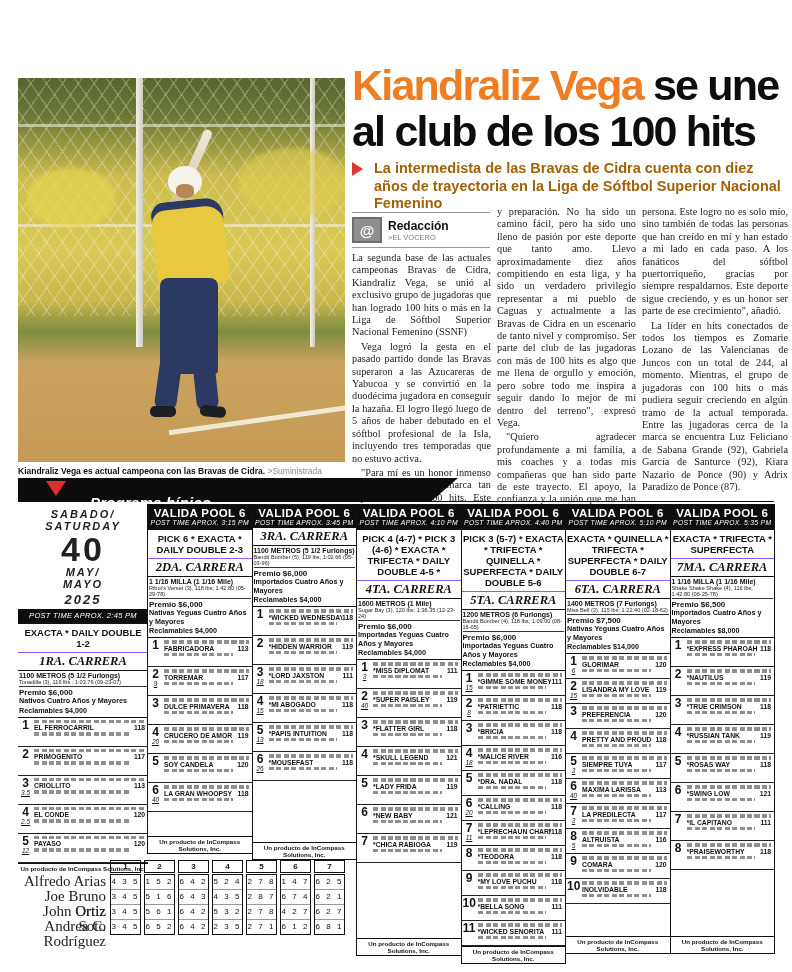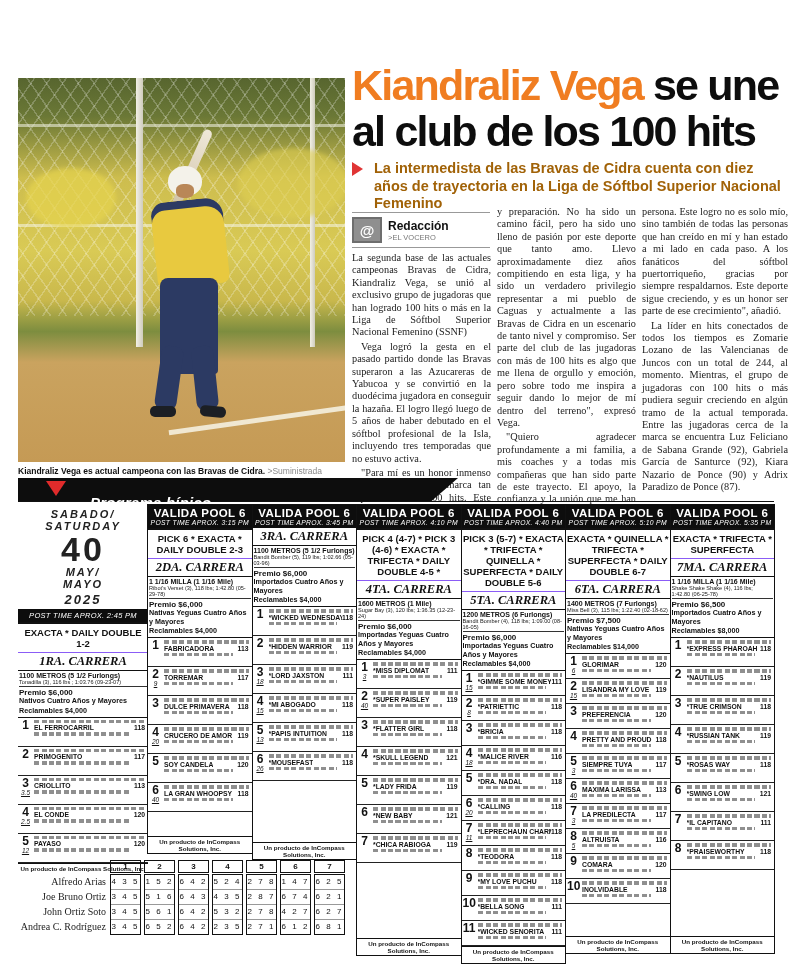--- a/index.html
+++ b/index.html
@@ -98,21 +98,21 @@
   .horse .odds{font-size:6.5px;font-style:italic;text-decoration:underline;line-height:7px;}
   .horse .hbody{flex:1;min-width:0;}
   .fp{height:3.5px;margin:1px 2px;background:repeating-linear-gradient(90deg,#8f8f8f 0 5px,transparent 5px 7.5px);}
   .fp.short{margin-right:18px;}
   .hname{display:flex;justify-content:space-between;align-items:baseline;padding:0 2px;}
   .hname .nm{font-size:6.8px;font-weight:bold;white-space:nowrap;overflow:hidden;}
   .hname .wt{font-size:6.8px;font-weight:bold;}
   .colfoot{margin-top:auto;border-top:1px solid #111;font-size:6.2px;font-weight:bold;text-align:center;padding:1px 0;}
   
   #picks{position:absolute;left:0;top:356px;width:340px;display:flex;}
-  #pick-names{width:88px;padding-top:14px;text-align:right;font-family:"Liberation Serif",serif;font-size:10px;color:#222;}
+  #pick-names{width:88px;padding-top:14px;text-align:right;font-family:"Liberation Serif",serif;font-size:15px;color:#222;}
   #pick-names div{height:15px;line-height:15px;}
   #pick-grids{display:flex;gap:3px;margin-left:4px;}
   .pgrid{width:31px;}
   .pgrid .ghead{border:1px solid #111;height:11px;line-height:11px;text-align:center;font-size:8px;font-weight:bold;margin-bottom:1px;}
   .pgrid .gbody{border:1px solid #111;}
   .pgrid .grow{height:14px;line-height:14px;text-align:center;font-size:8px;letter-spacing:2px;border-bottom:1px solid #999;}
   .pgrid .grow:last-child{border-bottom:none;}
 </style>
 </head>
 <body>

